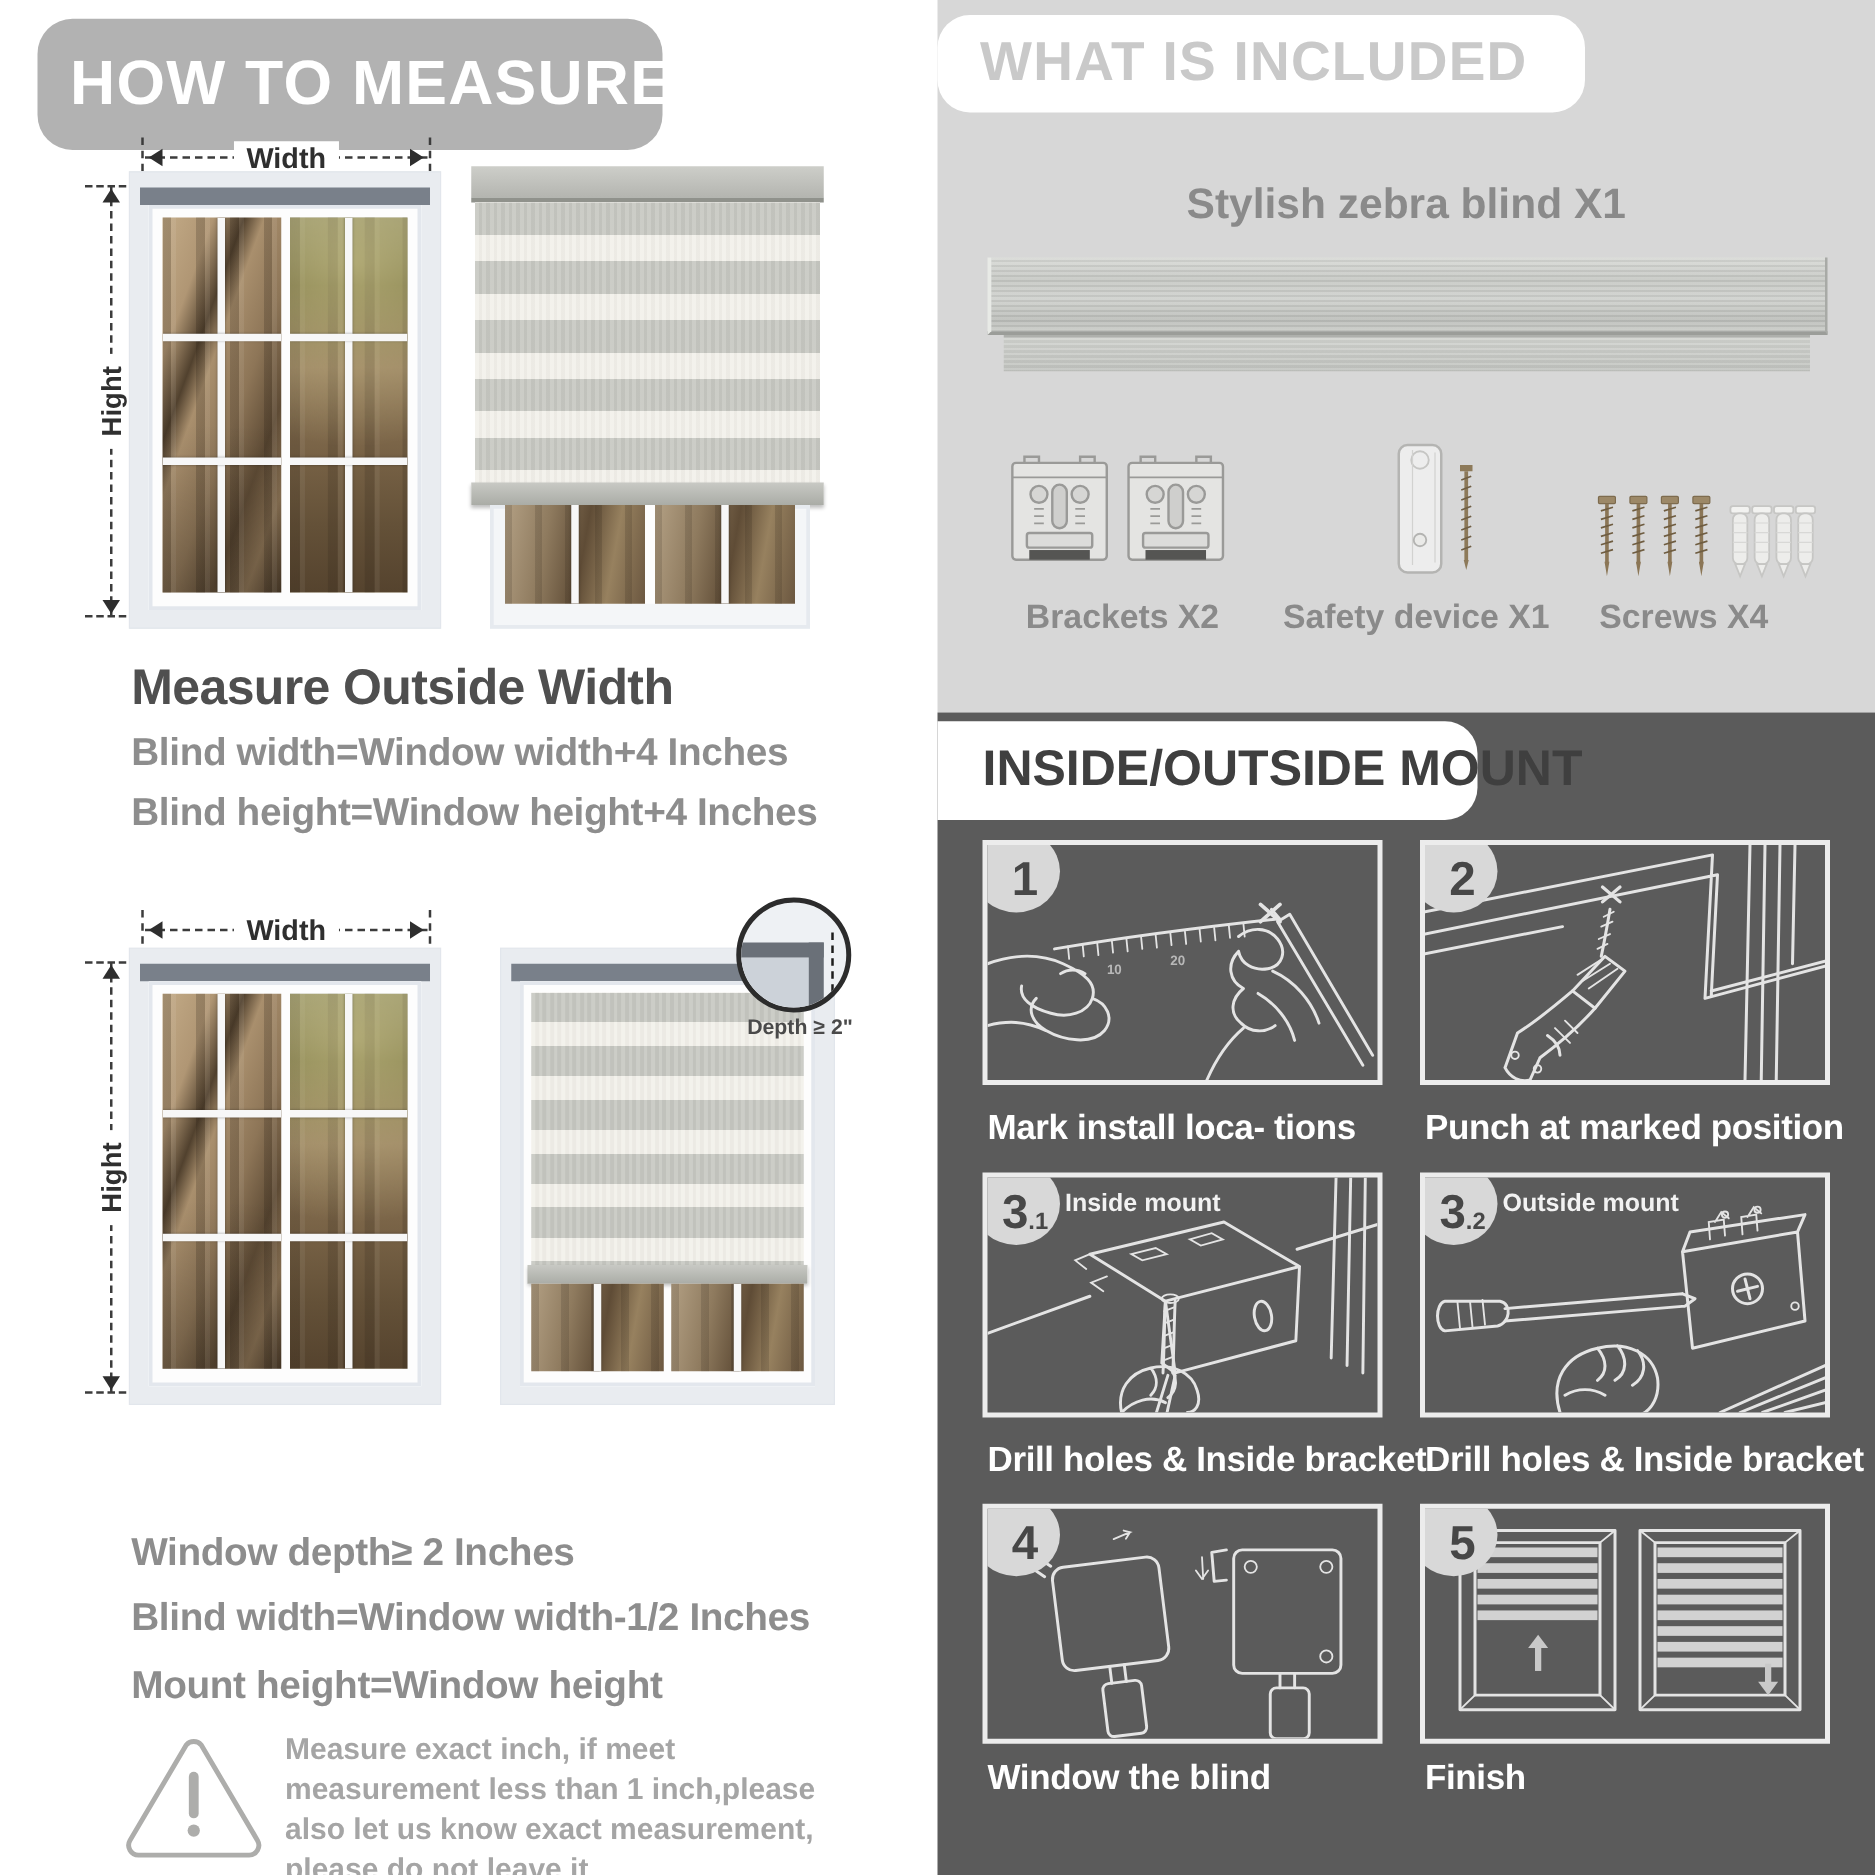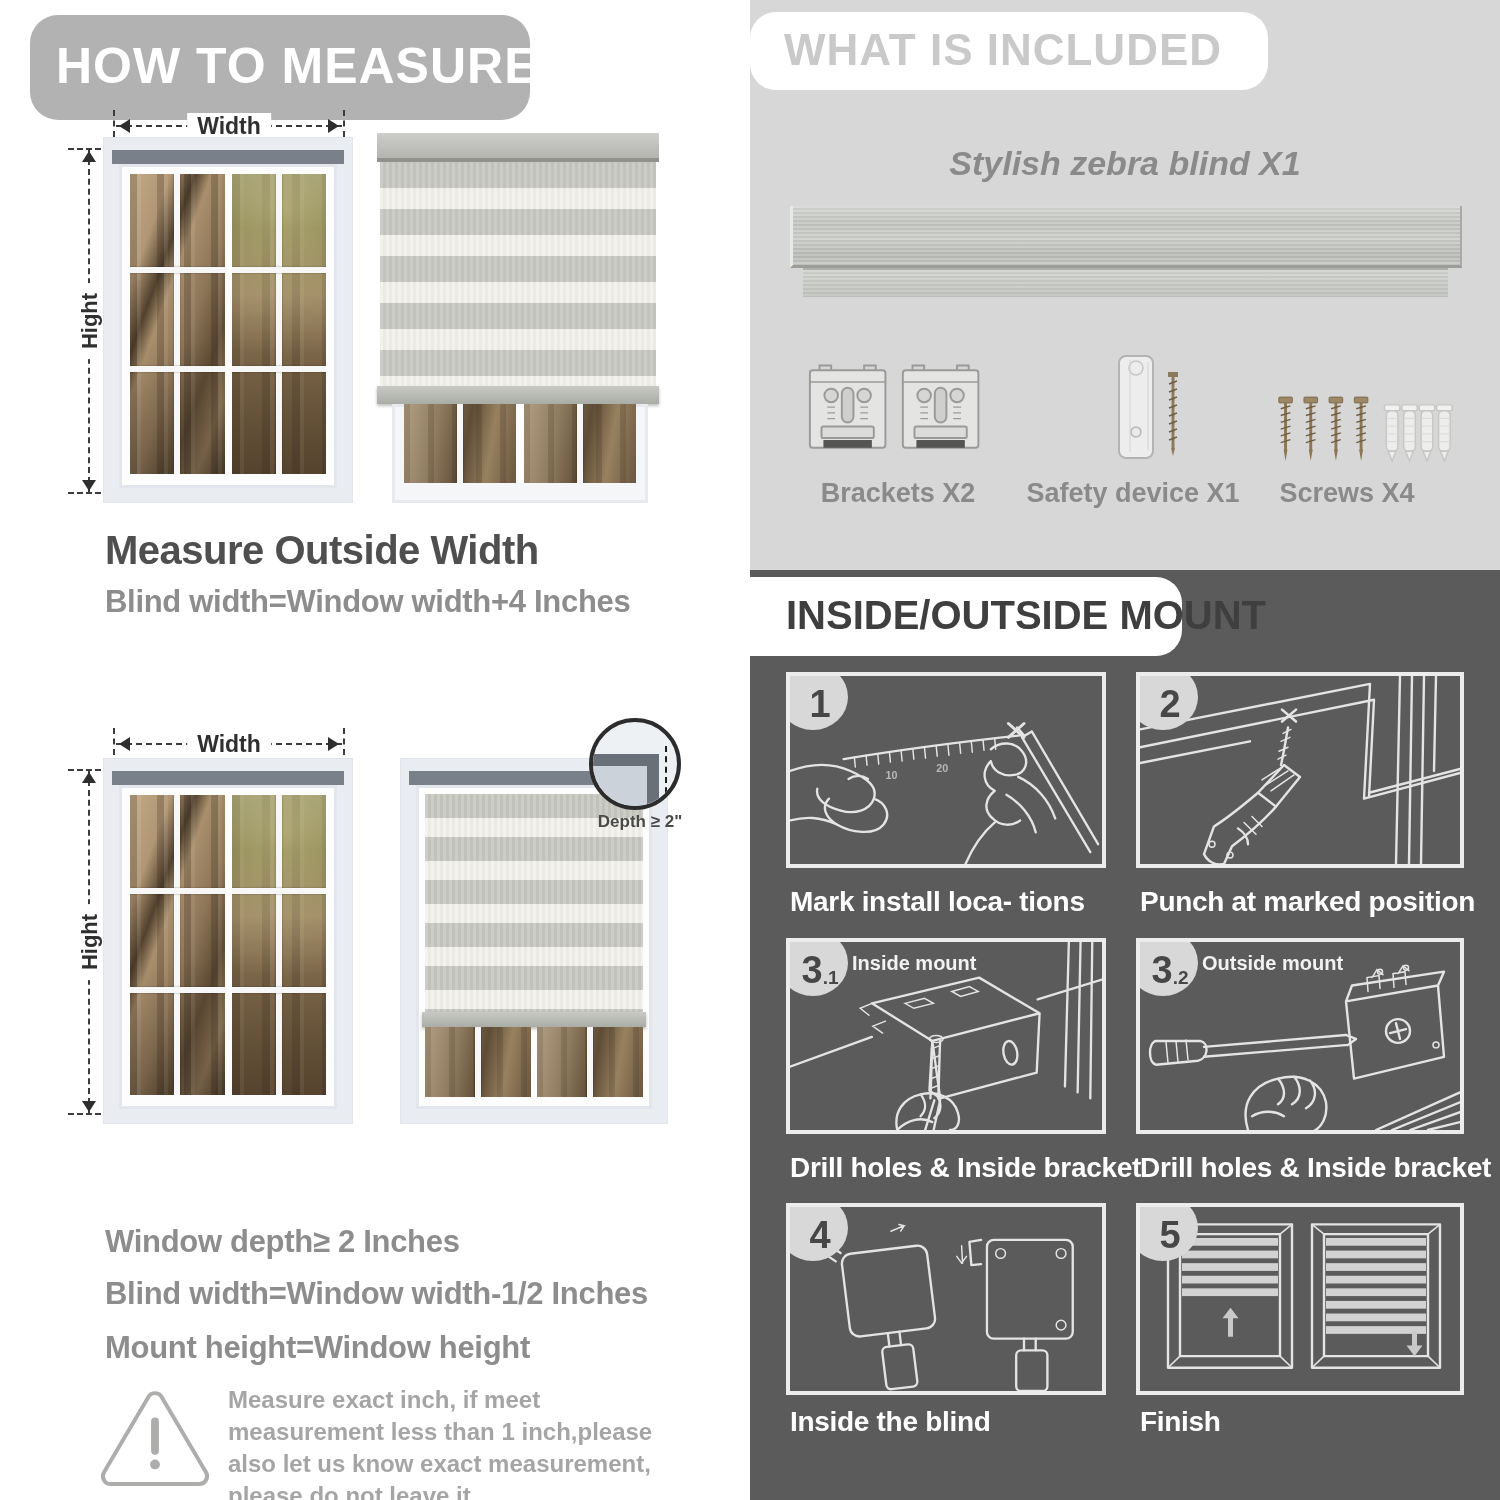--- a/index.html
+++ b/index.html
@@ -93,21 +93,21 @@
   
   .depth-circle { left:589px; top:718px; width:92px; height:92px; border-radius:50%;
                   border:4px solid #2c2c2c; background:#eef1f4; overflow:hidden; z-index:5; }
   .dc-bar  { position:absolute; left:-6px; top:32px; width:72px; height:12px; background:#6a7078; }
   .dc-barv { position:absolute; left:54px; top:32px; width:12px; height:70px; background:#6a7078; }
   .dc-inner{ position:absolute; left:-6px; top:44px; width:60px; height:60px; background:#ccd2d9; }
   .dc-dash { position:absolute; left:72px; top:24px; height:68px; border-left:2px dashed #1d1d1d; }
 
   
   .inc-blind-label { left:750px; top:144px; width:750px; text-align:center;
-                     font-size:34px; font-weight:bold; color:#8a8a8a;font-style:italic; }
+                     font-size:34px; font-weight:bold; color:#8a8a8a; }
   .headrail-main { left:790px; top:206px; width:672px; height:62px;
       background:
         repeating-linear-gradient(180deg, rgba(255,255,255,.09) 0 2px, rgba(0,0,0,.05) 2px 4px),
         linear-gradient(180deg,#d8dad6 0%,#c6c8c4 30%,#cfd1cd 55%,#bcbeba 85%,#c9cbc7 100%);
       border-left:3px solid #e8eae6; border-right:2px solid #a8aaa6; border-bottom:3px solid #9b9d99; }
   .headrail-sub { left:803px; top:268px; width:645px; height:29px;
       background:
         repeating-linear-gradient(180deg, rgba(255,255,255,.09) 0 2px, rgba(0,0,0,.04) 2px 4px),
         linear-gradient(180deg,#d2d4d0,#c2c4c0);
       border-top:2px solid #aeb0ac; }
@@ -180,20 +180,21 @@
           <div class="mv"></div>
         </div>
       <div class="sash ph-street">
           <div class="mv"></div>
         </div>
     </div>
   </div>
 
   <div class="abs h-measure" style="left:105px;top:528px;">Measure Outside Width</div>
   <div class="abs spec" style="left:105px;top:584px;">Blind width=Window width+4 Inches</div>
+  <div class="abs spec" style="left:105px;top:632px;">Blind height=Window height+4 Inches</div>
 
   <div class="abs harrow" style="left:103px;top:728px;width:252px;height:48px;">
     <div class="tick dash-v" style="left:10px;"></div>
       <div class="tick dash-v" style="right:10px;"></div>
     <div class="line dash-h"></div>
     <div class="ah ah-l"></div>
     <div class="ah ah-r"></div>
     <span class="lbl">Width</span>
   </div>
   <div class="abs varrow" style="left:68px;top:761px;width:46px;height:362px;">
@@ -433,21 +434,21 @@
       <path class="ln" d="M196,34 l-12,2 l2,24 l10,-1"></path>
       <path class="ln-th" d="M176,40 l1,18 m-1,0 l-5,-7 m5,7 l5,-7"></path>
       <rect class="ln" x="202" y="34" width="88" height="102" rx="7"></rect>
       <circle class="ln-th" cx="216" cy="48" r="5"></circle>
         <circle class="ln-th" cx="278" cy="48" r="5"></circle>
         <circle class="ln-th" cx="278" cy="122" r="5"></circle>
       <path class="ln" d="M240,136 v12 M252,136 v12"></path>
       <rect class="ln" x="232" y="148" width="32" height="42" rx="5"></rect>
     </svg>
   </div>
-  <div class="caption" style="left:790px;top:1406px;">Inside the blind</div>
+  <div class="caption" style="left:790px;top:1406px;">Window the blind</div>
 
   <div class="panel" style="left:1136px;top:1203px;width:328px;height:192px;">
     <div class="badge">
       <span class="badge-num">5</span>
         <span class="badge-sub"></span>
     </div>
     <svg class="art" viewBox="0 0 320 190" preserveAspectRatio="none">
       <rect class="ln" x="28" y="18" width="124" height="148"></rect>
       <rect class="ln" x="40" y="28" width="100" height="126"></rect>
       <path class="ln-th" d="M28,18 L40,28 M152,18 L140,28 M28,166 L40,154 M152,166 L140,154"></path>

